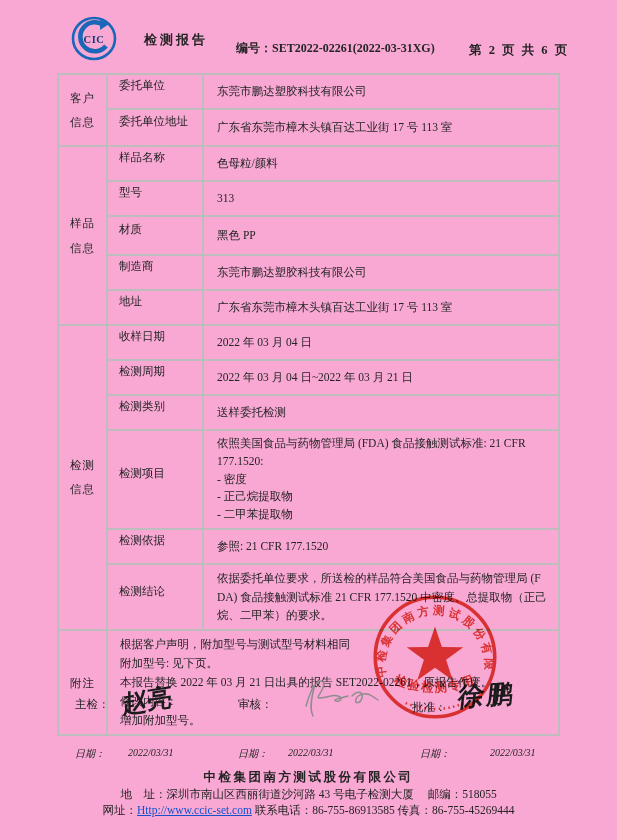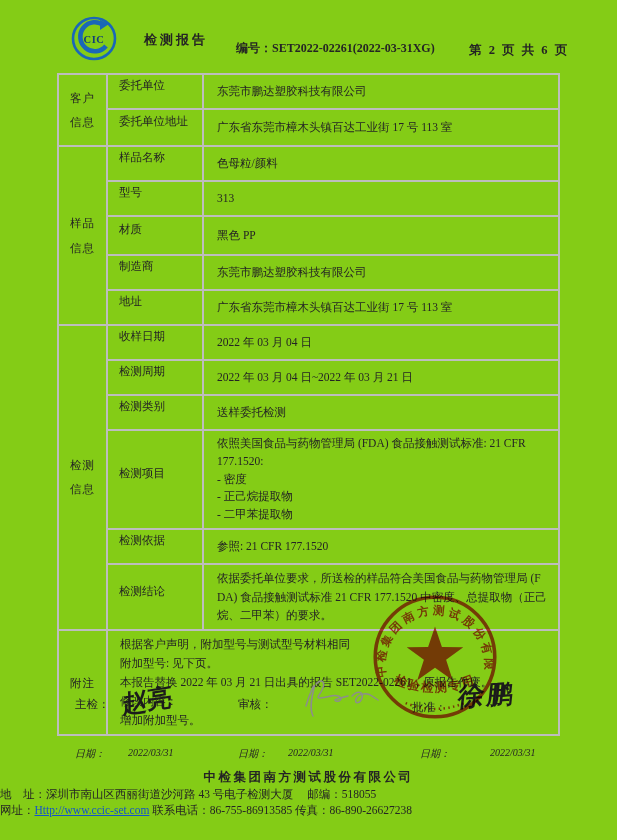--- a/index.html
+++ b/index.html
@@ -1,17 +1,17 @@
 <!DOCTYPE html>
 <html><head>
 <meta charset="utf-8">
 <style>
   html,body{margin:0;padding:0;background:#fff;}
   .page{
-    position:relative;width:617px;height:840px;background:#84cc16;overflow:hidden;
+    position:relative;width:617px;height:840px;background:#f9a8d4;overflow:hidden;
     font-family:"Liberation Serif","DejaVu Serif",serif;color:#242424;
   }
   
   .logo{position:absolute;left:62px;top:15px;width:64px;height:47px;}
   .report-title{position:absolute;left:144px;top:31px;font-size:13px;font-weight:bold;letter-spacing:3px;}
   .report-no{position:absolute;left:236px;top:40px;font-size:12px;font-weight:bold;white-space:nowrap;}
   .page-info{position:absolute;left:469px;top:42px;font-size:12.5px;font-weight:bold;letter-spacing:2px;white-space:nowrap;}
   
   table.report{
     position:absolute;left:57px;top:73px;width:503px;
@@ -35,21 +35,21 @@
   }
   .hand-1{left:122px;top:684px;font-size:25px;transform:rotate(-9deg) skewX(-8deg);}
   .hand-3{left:458px;top:678px;font-size:26px;transform:rotate(-4deg) skewX(-10deg);letter-spacing:3px;}
   .squiggle{position:absolute;left:296px;top:672px;}
   
   .stamp{position:absolute;left:370px;top:592px;width:130px;height:130px;
          mix-blend-mode:multiply;opacity:.92;}
   
   .footer-company{position:absolute;left:0;top:769px;width:617px;text-align:center;
     font-size:12.5px;font-weight:bold;letter-spacing:2.5px;}
-  .footer-line{position:absolute;left:0;width:617px;font-size:11.5px;white-space:nowrap;}
+  .footer-line{position:absolute;left:0;width:617px;text-align:center;font-size:11.5px;white-space:nowrap;}
   .fl-1{top:787px;}
   .fl-2{top:803px;}
   .footer-line a{color:#1352cc;text-decoration:underline;}
   .sp{display:inline-block;width:14px;}
 </style>
 </head>
 <body>
 
 <div class="page">
 
@@ -183,16 +183,16 @@
     </svg>
   </div>
 
   <div class="footer-company">中检集团南方测试股份有限公司</div>
   <div class="footer-line fl-1">
     <span>地　址：</span><span>深圳市南山区西丽街道沙河路 43 号电子检测大厦</span><span class="sp"></span><span>邮编：</span><span>518055</span>
   </div>
   <div class="footer-line fl-2">
     <span>网址：</span><a href="#">Http://www.ccic-set.com</a>
     <span>联系电话：</span><span>86-755-86913585</span>
-    <span>传真：</span><span>86-890-26627238</span>
+    <span>传真：</span><span>86-755-45269444</span>
   </div>
 
 </div>
 
 </body></html>

